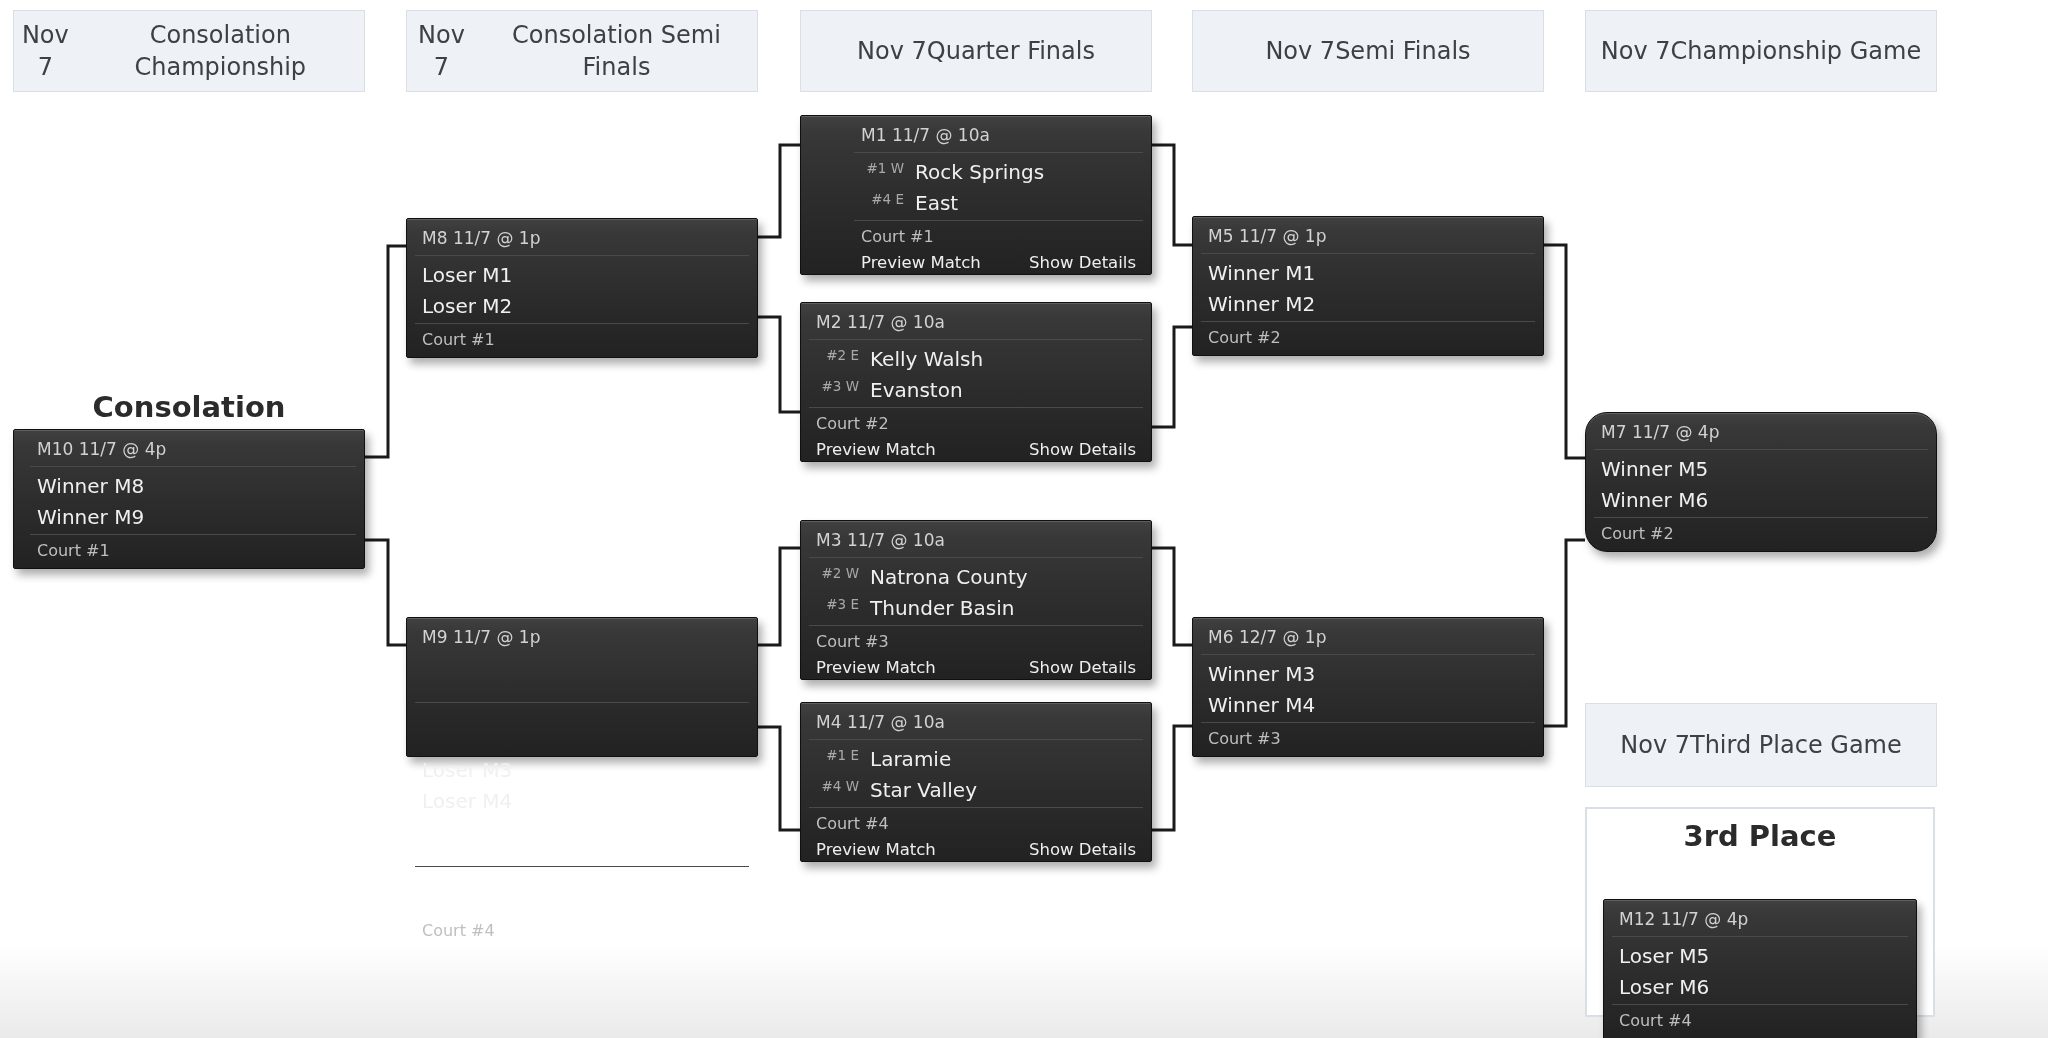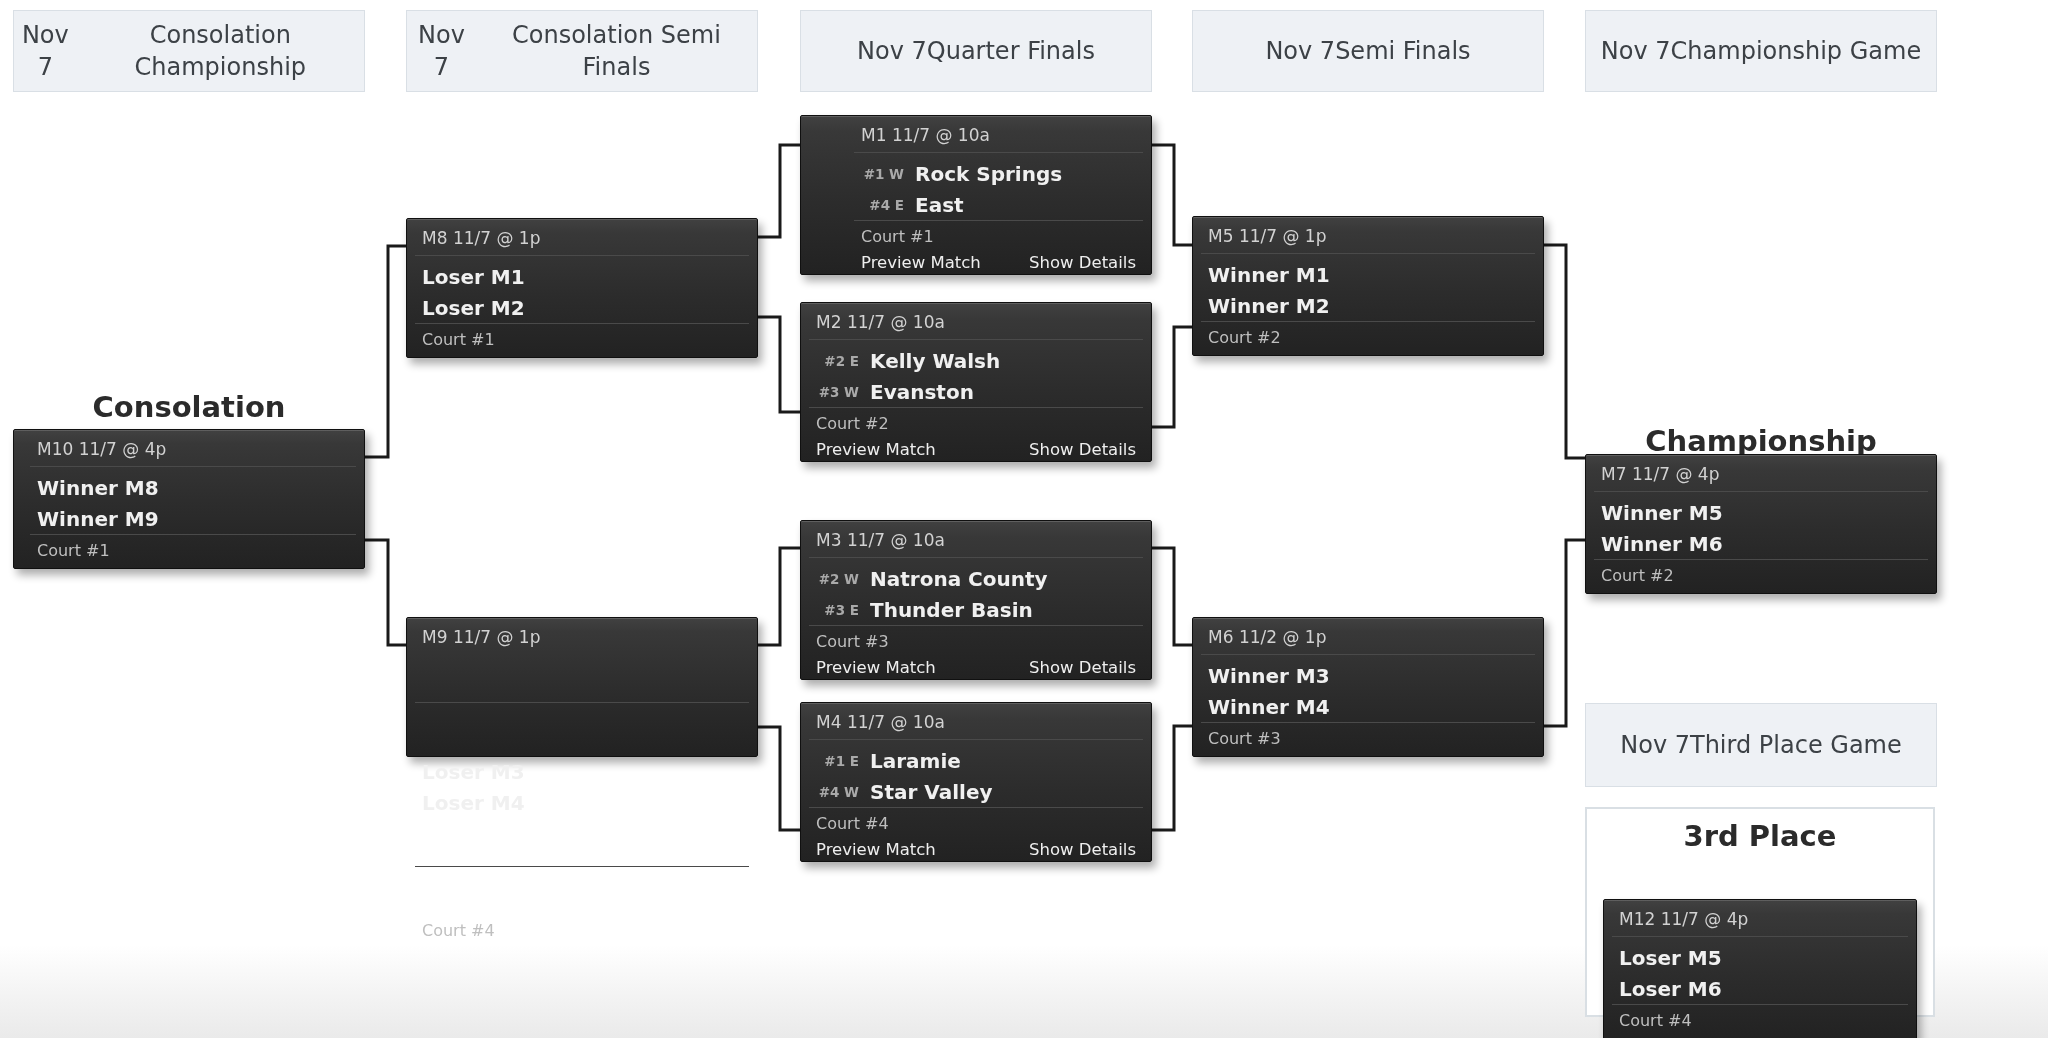--- a/index.html
+++ b/index.html
@@ -33,21 +33,21 @@
     border:1px solid #101010;border-radius:2px;
     box-shadow:inset 0 1px 0 rgba(255,255,255,0.16), 4px 6px 9px rgba(0,0,0,0.32);
   }
   .h160{height:160px;}
   .h140{height:140px;}
   .h142{height:142px;margin-top:44px;}
   .mc-title{font-size:17px;color:#d2d2d2;padding:8px 15px 6px;line-height:22px;}
   .mc-div{border-top:1px solid #4a4a4a;margin:0 8px;height:0;}
   .mc-div2{border-top:1px solid #4a4a4a;margin:auto 8px 0;height:0;}
   .mc-teams{padding:3px 0 2px;}
-  .mc-team{display:flex;align-items:center;min-height:31px;padding-top:4px;box-sizing:border-box;font-weight:bold;}
+  .mc-team{display:flex;align-items:flex-start;min-height:31px;padding-top:4px;box-sizing:border-box;}
   .mc-seed{flex:none;width:58px;text-align:right;padding-right:11px;font-size:13.5px;color:#a9a9a9;}
   .mc-name{font-size:20px;color:#f0f0f0;line-height:24px;}
   .mc-team.noseed .mc-name{padding-left:15px;}
   .mc-court{font-size:16px;color:#bfbfbf;padding:6px 15px 5px;line-height:20px;}
   .mc-links{display:flex;justify-content:space-between;align-items:center;
     padding:1px 15px 9px;font-size:16.5px;color:#efefef;}
   .mc-link{cursor:pointer;}
 
   
   .tp-panel{
@@ -236,21 +236,21 @@
       </div>
       <div class="mc-team noseed">
         <span class="mc-name">Winner M2</span>
       </div>
     </div>
     <div class="mc-div2"></div>
     <div class="mc-court" style="padding-bottom:9px;">Court #2</div>
   </div>
 
   <div class="card h140" style="left:1192px;top:617px;">
-    <div class="mc-title">M6 11/2 @ 1p</div>
+    <div class="mc-title">M6 12/7 @ 1p</div>
     <div class="mc-div"></div>
     <div class="mc-teams">
       <div class="mc-team noseed">
         <span class="mc-name">Winner M3</span>
       </div>
       <div class="mc-team noseed">
         <span class="mc-name">Winner M4</span>
       </div>
     </div>
     <div class="mc-div2"></div>
@@ -265,21 +265,21 @@
         <span class="mc-name">Winner M8</span>
       </div>
       <div class="mc-team noseed">
         <span class="mc-name">Winner M9</span>
       </div>
     </div>
     <div class="mc-div2"></div>
     <div class="mc-court" style="padding-bottom:9px;">Court #1</div>
   </div>
 
-  <div class="card h140" style="left:1585px;top:454px;">
+  <div class="card h140" style="left:1585px;top:412px;border-radius:22px;">
     <div class="mc-title">M7 11/7 @ 4p</div>
     <div class="mc-div"></div>
     <div class="mc-teams">
       <div class="mc-team noseed">
         <span class="mc-name">Winner M5</span>
       </div>
       <div class="mc-team noseed">
         <span class="mc-name">Winner M6</span>
       </div>
     </div>

